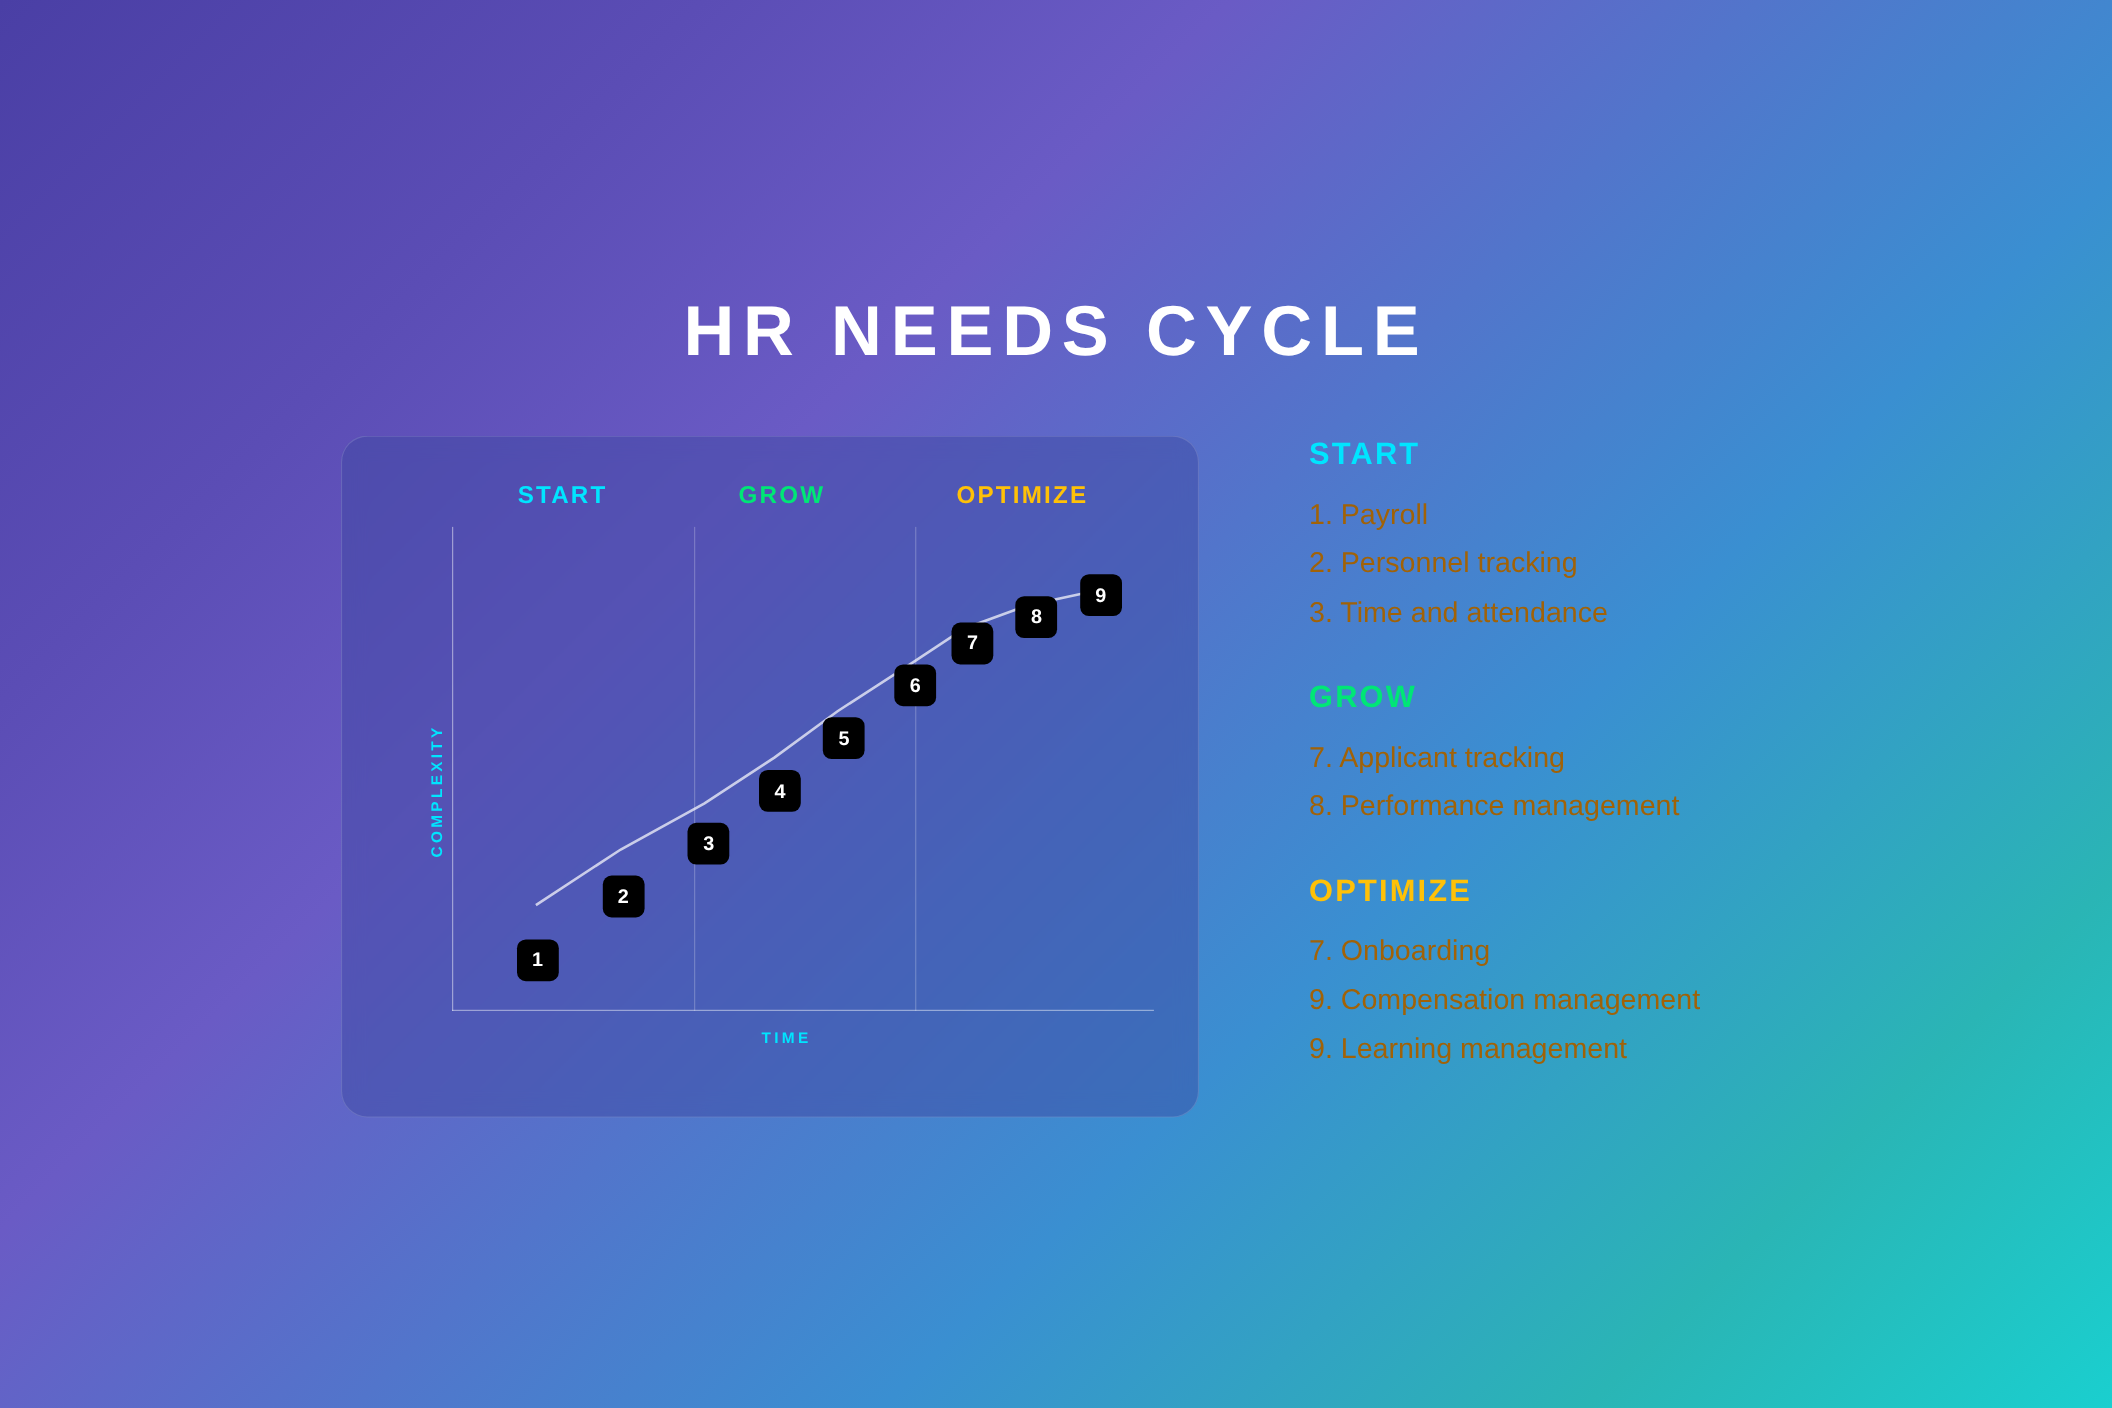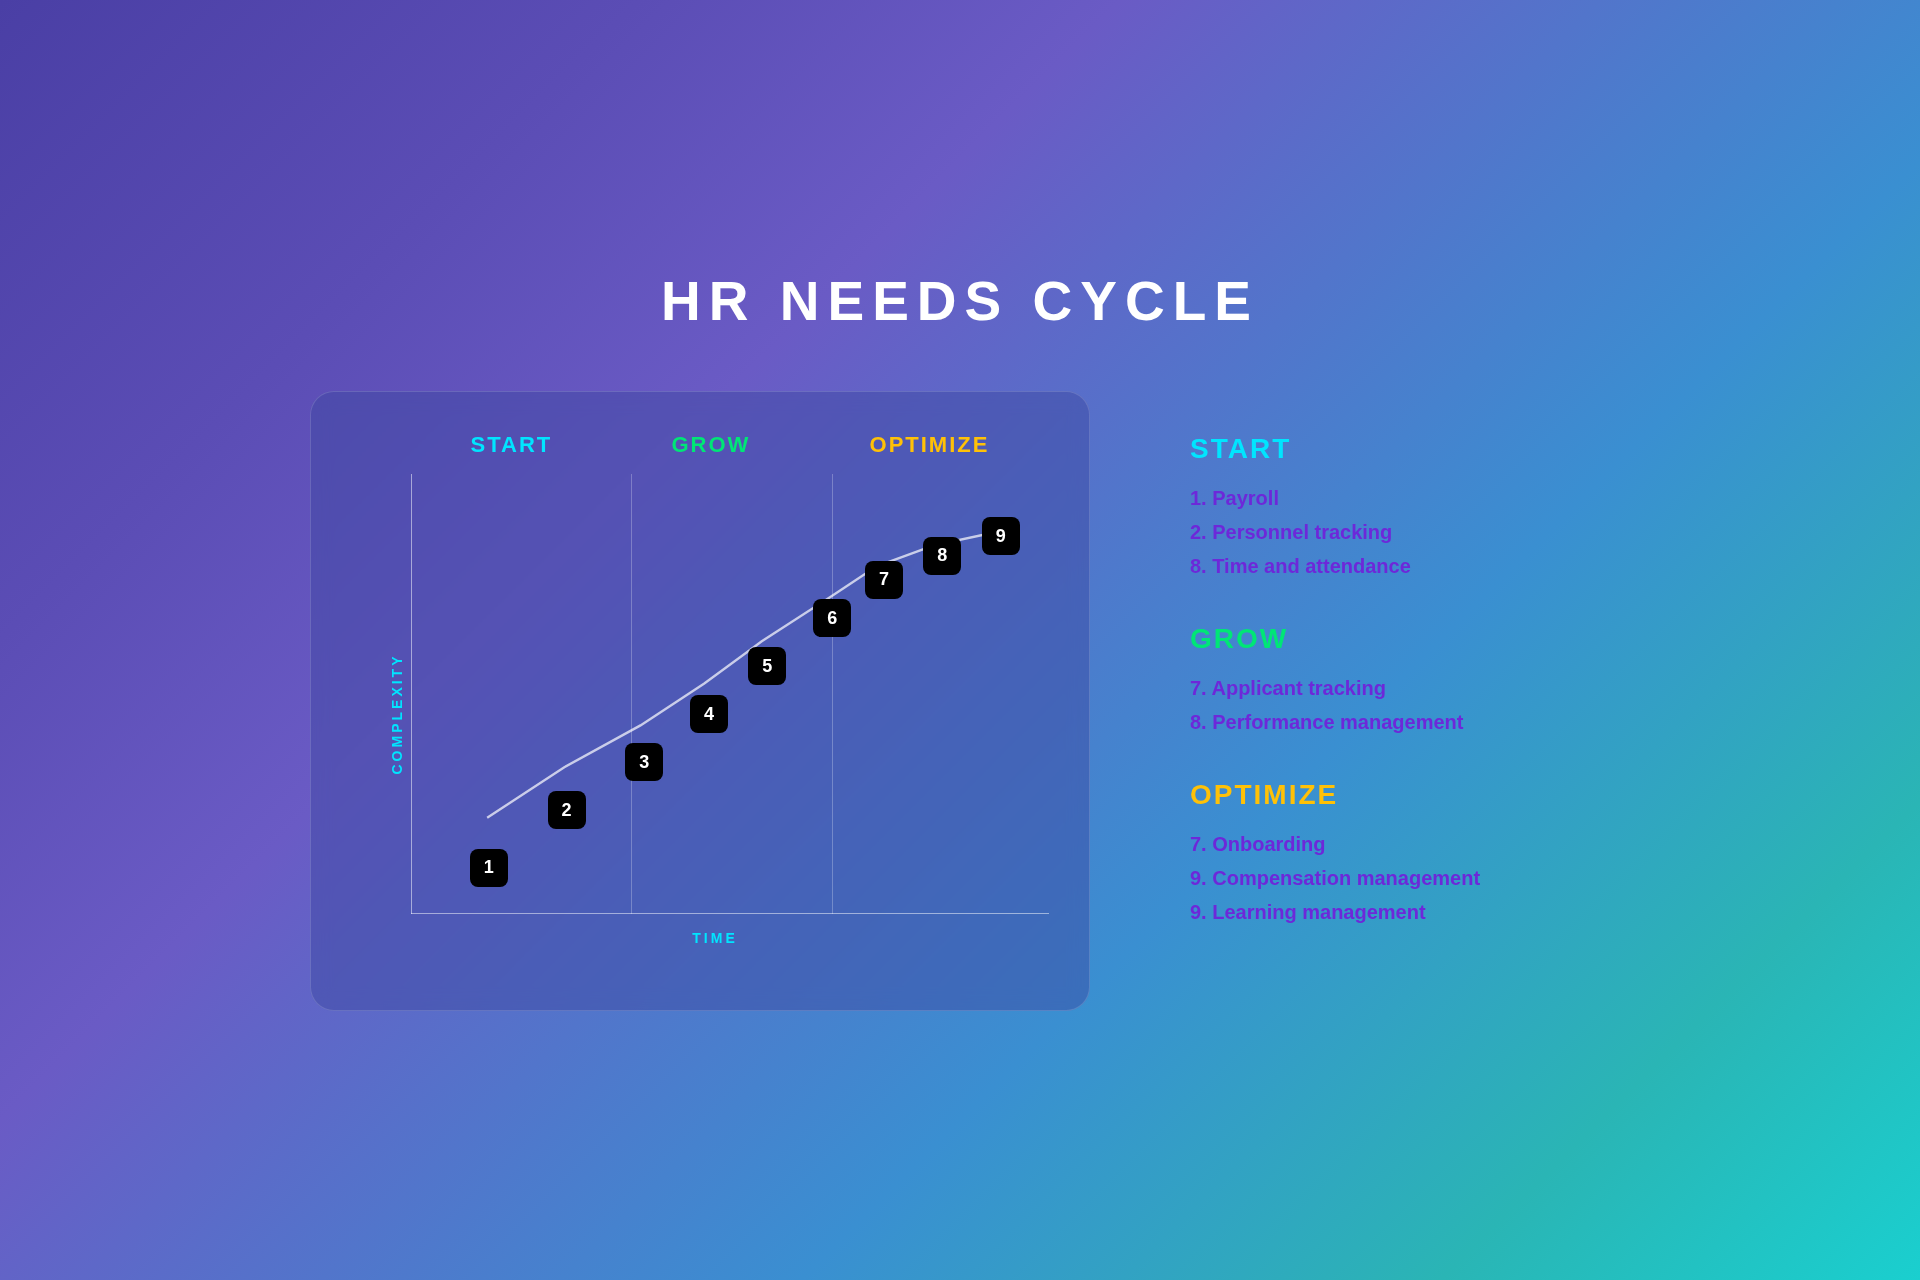--- a/index.html
+++ b/index.html
@@ -10,21 +10,21 @@
       overflow: hidden;
       font-family: 'Arial', sans-serif;
       background: linear-gradient(135deg, #4a3fa5 0%, #5b4db5 20%, #6a5bc5 35%, #3a8fd1 65%, #2ab5b5 85%, #1acfcf 100%);
       display: flex;
       flex-direction: column;
       align-items: center;
       justify-content: center;
     }
 
     .page-title {
-      font-size: 55px;
+      font-size: 64px;
       font-weight: 900;
       color: #ffffff;
       letter-spacing: 8px;
       text-transform: uppercase;
       margin-bottom: 58px;
       text-align: center;
     }
 
     .content-row {
       display: flex;
@@ -159,24 +159,24 @@
     }
 
     .legend-section-title {
       font-size: 28px;
       font-weight: 900;
       letter-spacing: 2px;
       margin-bottom: 16px;
     }
 
     .legend-item {
-      font-size: 20px;
-      color: #6d28d9;
+      font-size: 26px;
+      color: #a16207;
       line-height: 1.7;
-      font-weight: 700;
+      font-weight: 400;
     }
   </style>
 </head>
 <body>
 
 <h1 class="page-title">HR NEEDS CYCLE</h1>
 
 <div class="content-row">
 
   <div class="chart-container">
@@ -226,21 +226,21 @@
 
     </div>
   </div>
 
   <div class="legend">
 
     <div class="legend-section">
       <div class="legend-section-title" style="color: #00e5ff;">START</div>
       <div class="legend-item">1. Payroll</div>
       <div class="legend-item">2. Personnel tracking</div>
-      <div class="legend-item">8. Time and attendance</div>
+      <div class="legend-item">3. Time and attendance</div>
     </div>
 
     <div class="legend-section">
       <div class="legend-section-title" style="color: #00e676;">GROW</div>
       <div class="legend-item">7. Applicant tracking</div>
       <div class="legend-item">8. Performance management</div>
     </div>
 
     <div class="legend-section">
       <div class="legend-section-title" style="color: #ffc107;">OPTIMIZE</div>

